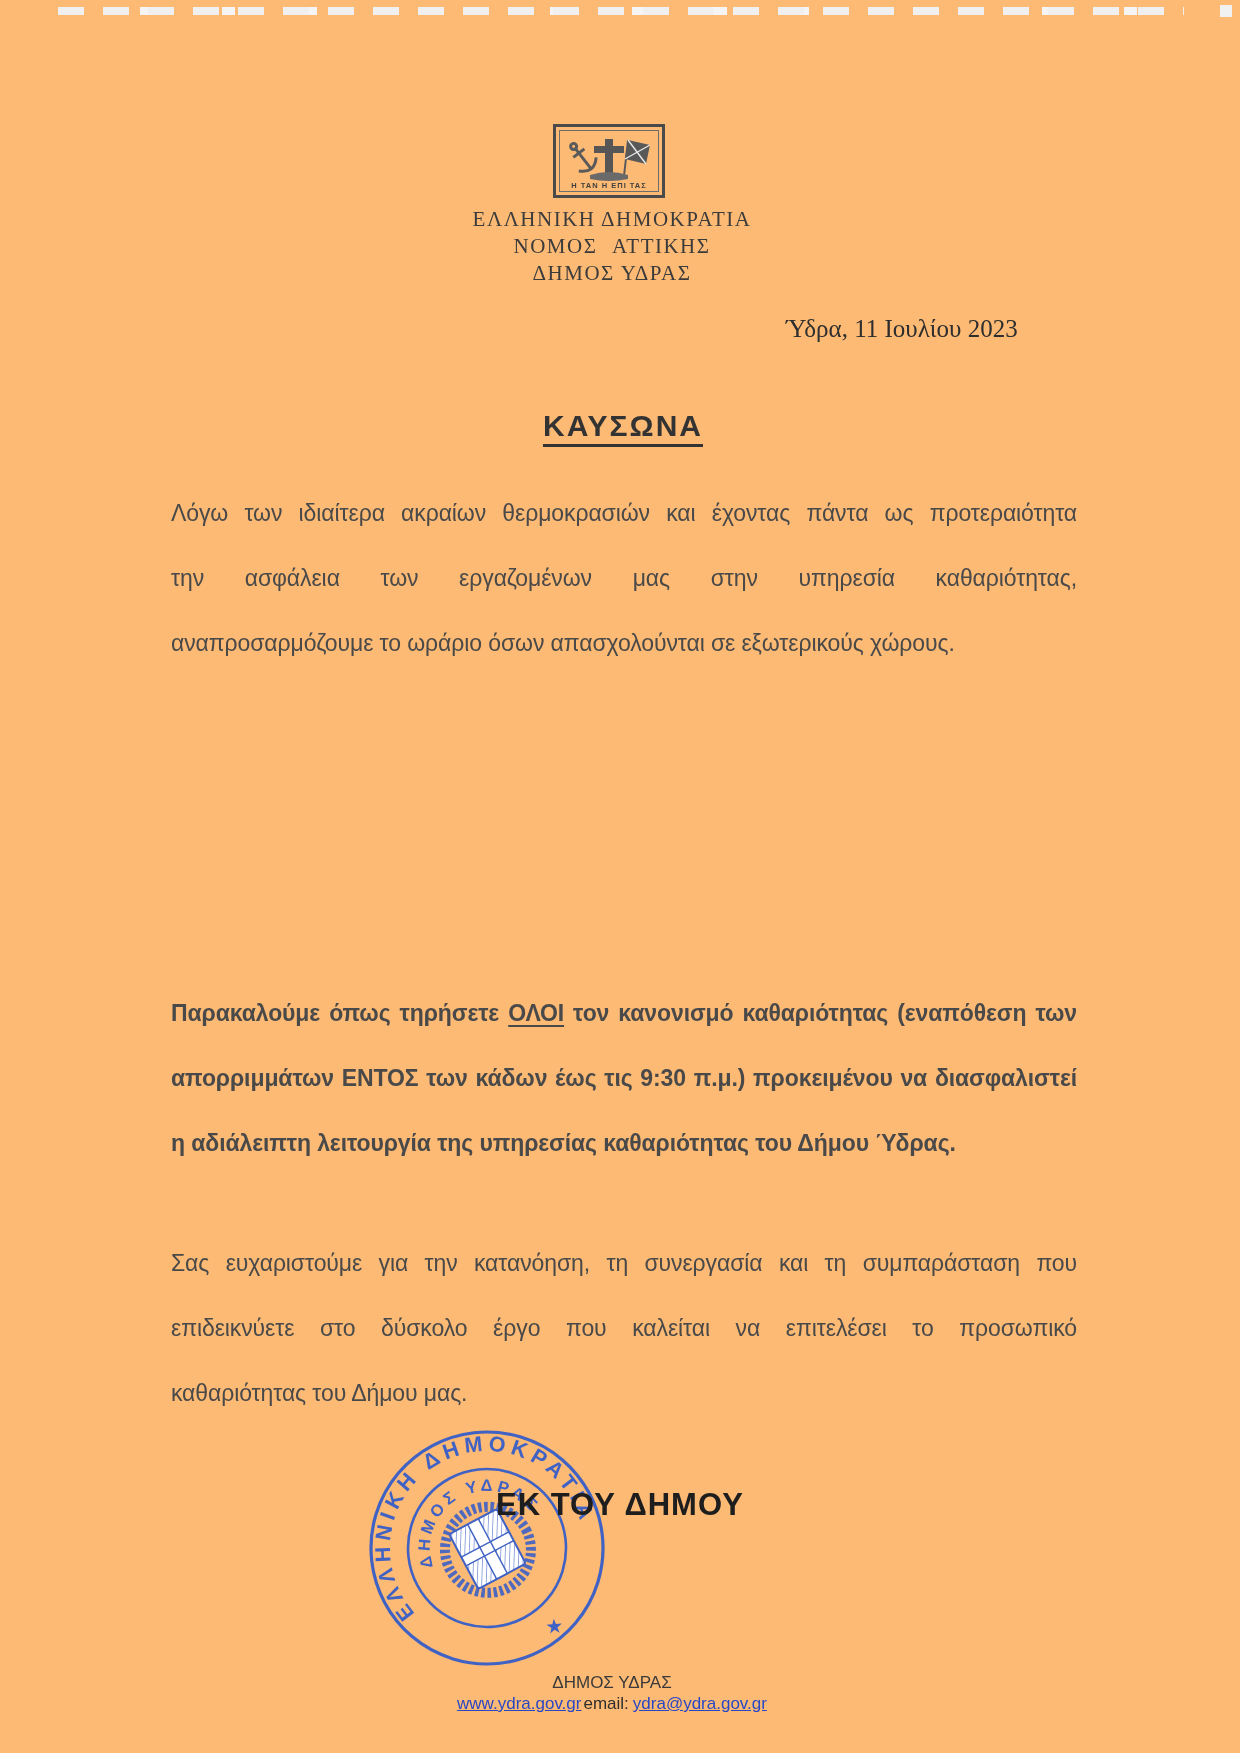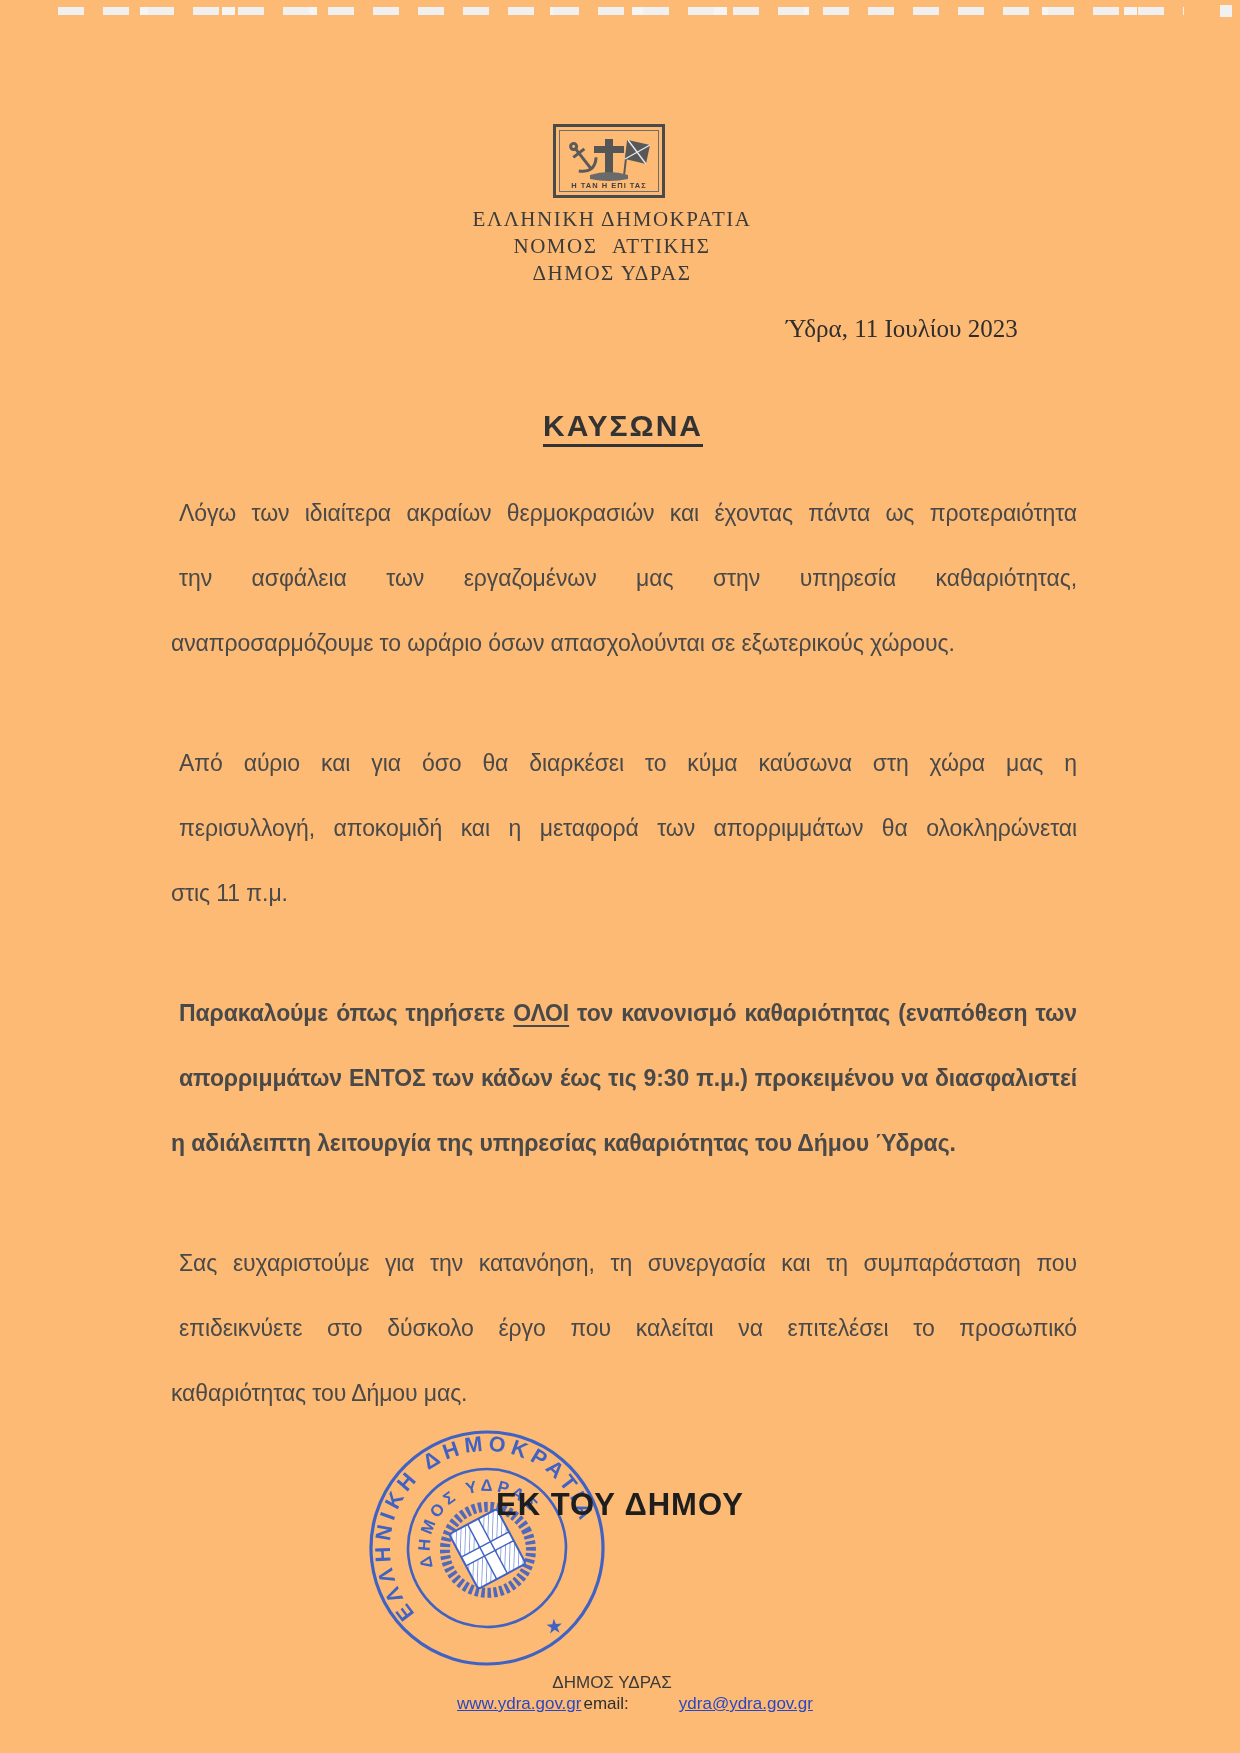--- a/index.html
+++ b/index.html
@@ -28,36 +28,36 @@
 
   
   .doc-title{position:absolute;left:158px;top:402px;width:930px;text-align:center;
     font-weight:bold;font-size:30px;letter-spacing:2px;color:#333;}
   .doc-title .t-line{line-height:48px;}
   .doc-title span{text-decoration:underline;text-decoration-thickness:3px;text-underline-offset:8px;}
 
   
   .para{position:absolute;left:171px;width:906px;font-size:23px;color:#494949;letter-spacing:-0.1px;}
   .para .bl{height:65px;line-height:30px;overflow:visible;}
-  .para .bl.just{text-align:justify;text-align-last:justify;margin-left:8px;}
+  .para .bl.just{text-align:justify;text-align-last:justify;}
   .p1{top:498px;} .p2{top:748px;} .p3{top:998px;font-weight:bold;} .p4{top:1248px;}
   .u-inline{text-decoration:underline;text-underline-offset:4px;}
 
   
   .stamp-wrap{position:absolute;left:357px;top:1418px;width:260px;height:260px;}
   .closing{position:absolute;left:496px;top:1487px;font-weight:bold;font-size:31px;
     letter-spacing:1px;color:#1e1e1e;z-index:5;}
 
   
   .footer{position:absolute;left:0;top:1672px;width:1224px;text-align:center;
     font-size:17px;color:#3a3a3a;z-index:4;}
   .footer .f-org{line-height:21px;}
   .footer .f-contact{line-height:21px;}
   .footer .f-links{line-height:22px;}
-  .footer a{color:#2947c5;margin-left:46px;}
+  .footer a{color:#2947c5;}
   .footer .email-label{color:#2e2e2e;margin:0 4px 0 2px;}
 </style>
 </head>
 <body>
 
 <div class="page">
 
   <div class="scan-strip"></div>
   <div class="scan-corner"></div>
 
@@ -99,25 +99,20 @@
   <div class="doc-title">
     <div class="t-line"><span>ΚΑΥΣΩΝΑ</span></div>
   </div>
 
   <div class="para p1">
     <div class="bl just">Λόγω των ιδιαίτερα ακραίων θερμοκρασιών και έχοντας πάντα ως προτεραιότητα</div>
     <div class="bl just">την ασφάλεια των εργαζομένων μας στην υπηρεσία καθαριότητας,</div>
     <div class="bl">αναπροσαρμόζουμε το ωράριο όσων απασχολούνται σε εξωτερικούς χώρους.</div>
   </div>
 
-  <div class="para p2">
-    <div class="bl just">Από αύριο και για όσο θα διαρκέσει το κύμα καύσωνα στη χώρα μας η</div>
-    <div class="bl just">περισυλλογή, αποκομιδή και η μεταφορά των απορριμμάτων θα ολοκληρώνεται</div>
-    <div class="bl">στις 11 π.μ.</div>
-  </div>
 
   <div class="para p3">
     <div class="bl just"><span>Παρακαλούμε όπως τηρήσετε </span><span class="u-inline">ΟΛΟΙ</span><span> τον κανονισμό καθαριότητας (εναπόθεση των</span></div>
     <div class="bl just">απορριμμάτων ΕΝΤΟΣ των κάδων έως τις 9:30 π.μ.) προκειμένου να διασφαλιστεί</div>
     <div class="bl">η αδιάλειπτη λειτουργία της υπηρεσίας καθαριότητας του Δήμου Ύδρας.</div>
   </div>
 
   <div class="para p4">
     <div class="bl just">Σας ευχαριστούμε για την κατανόηση, τη συνεργασία και τη συμπαράσταση που</div>
     <div class="bl just">επιδεικνύετε στο δύσκολο έργο που καλείται να επιτελέσει το προσωπικό</div>

